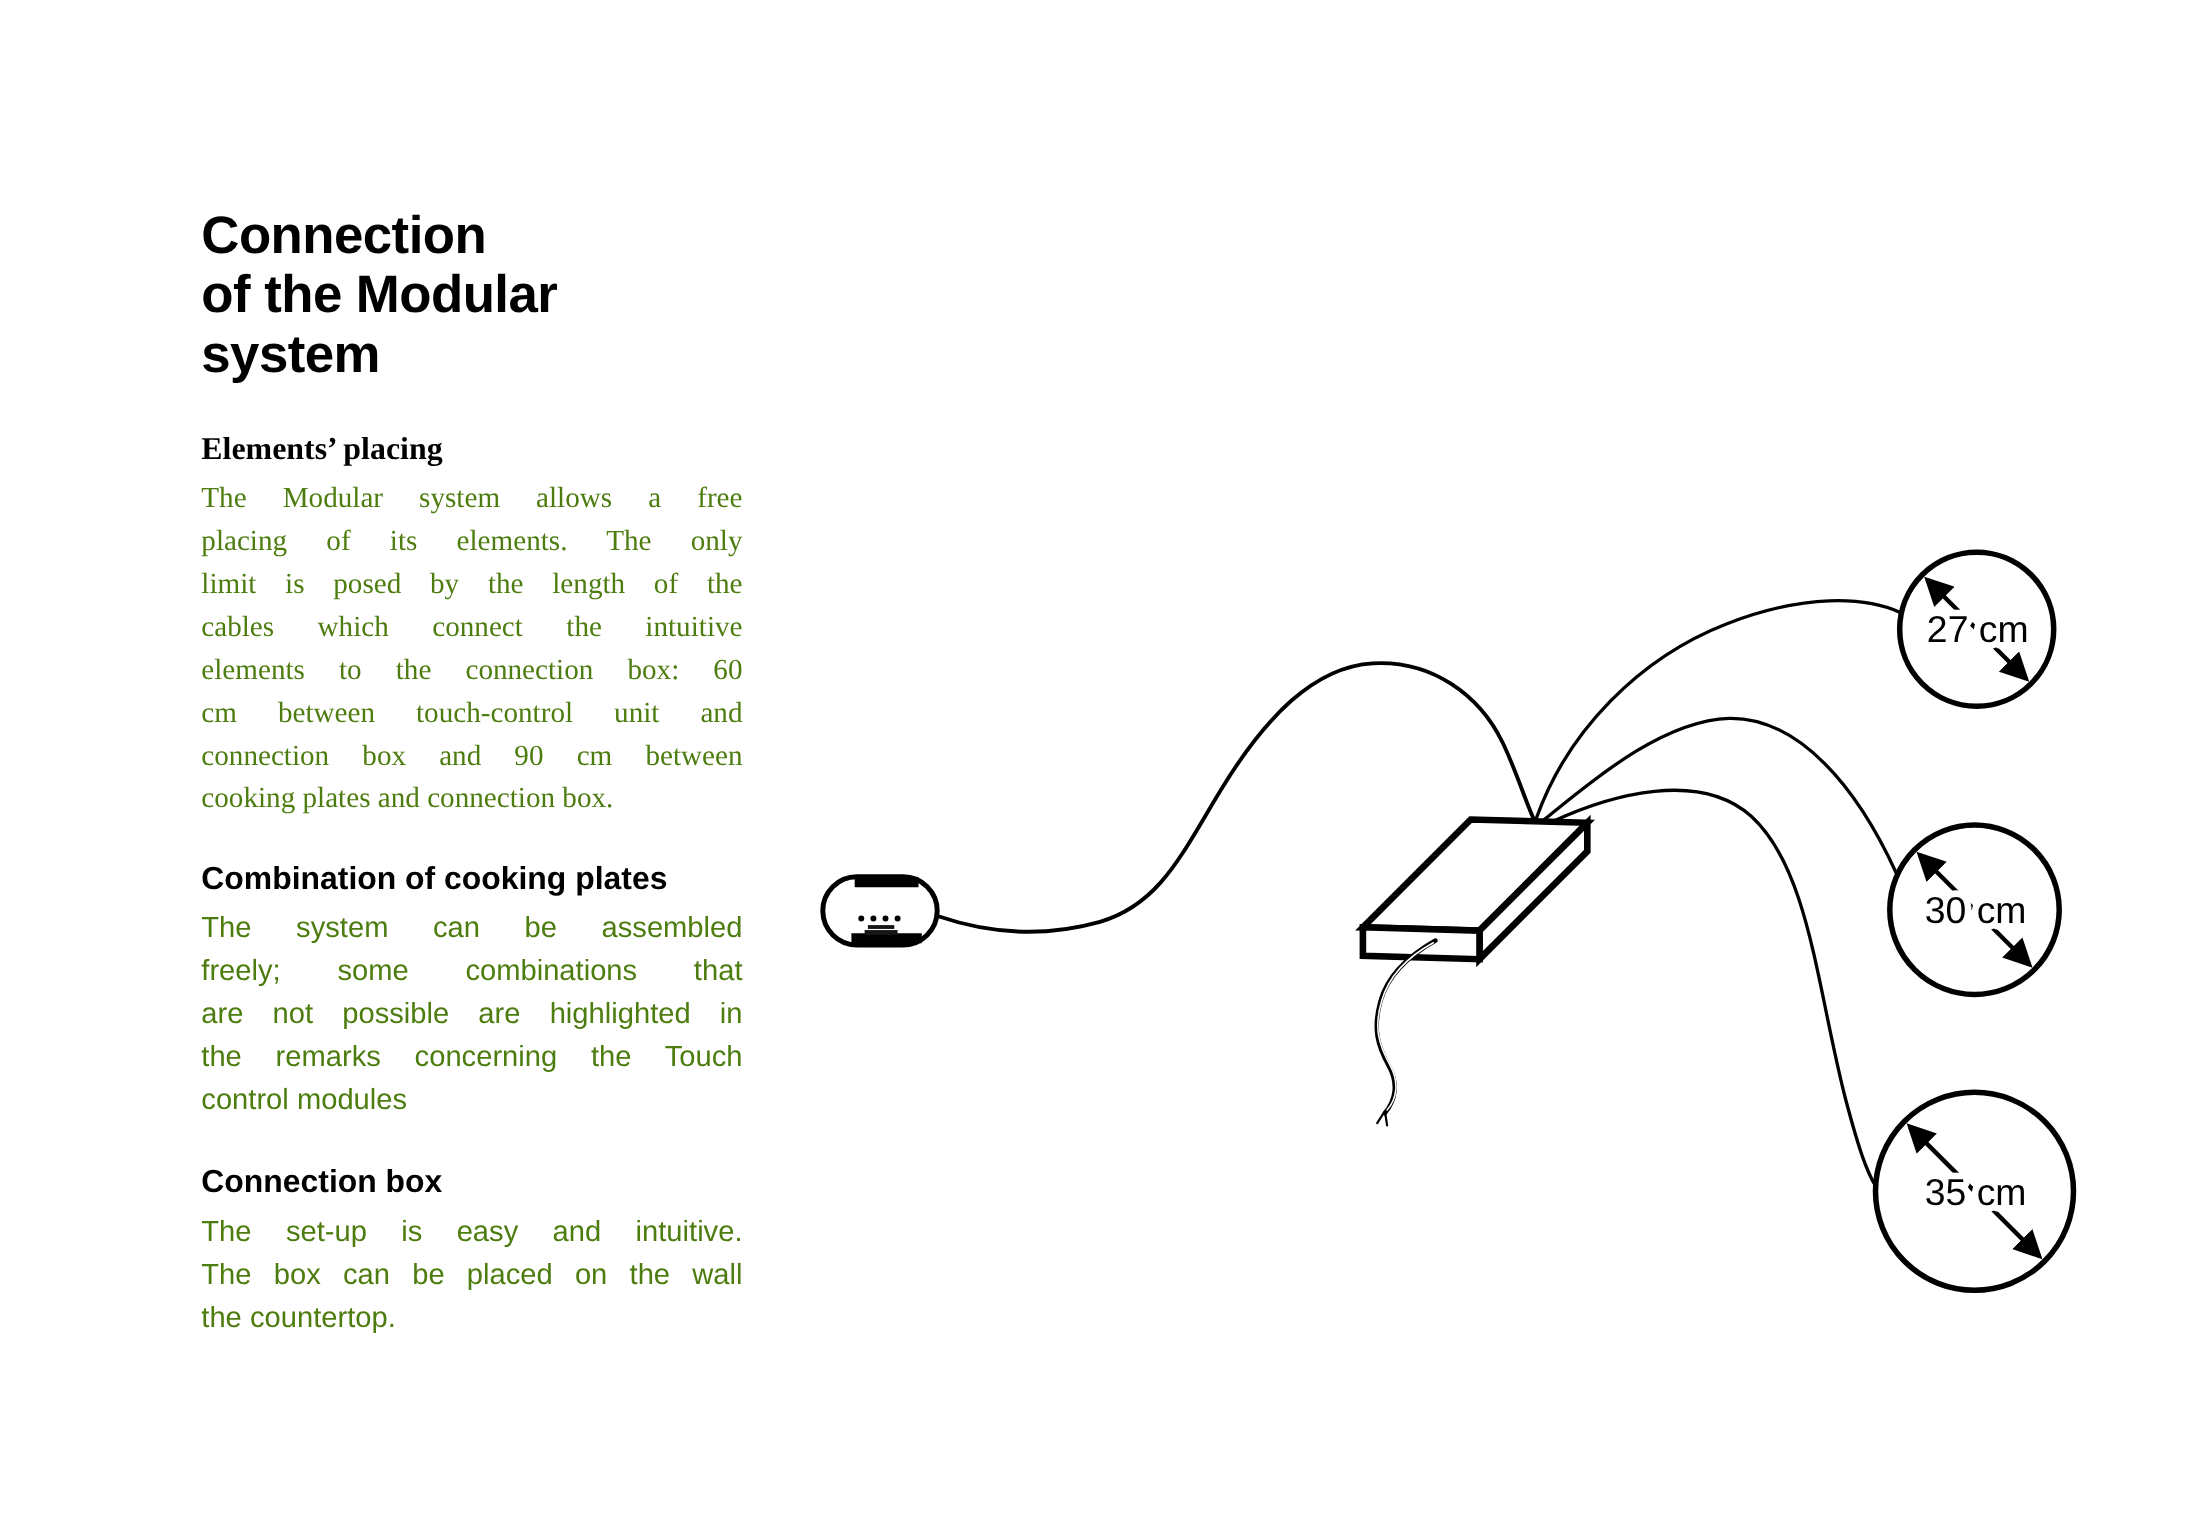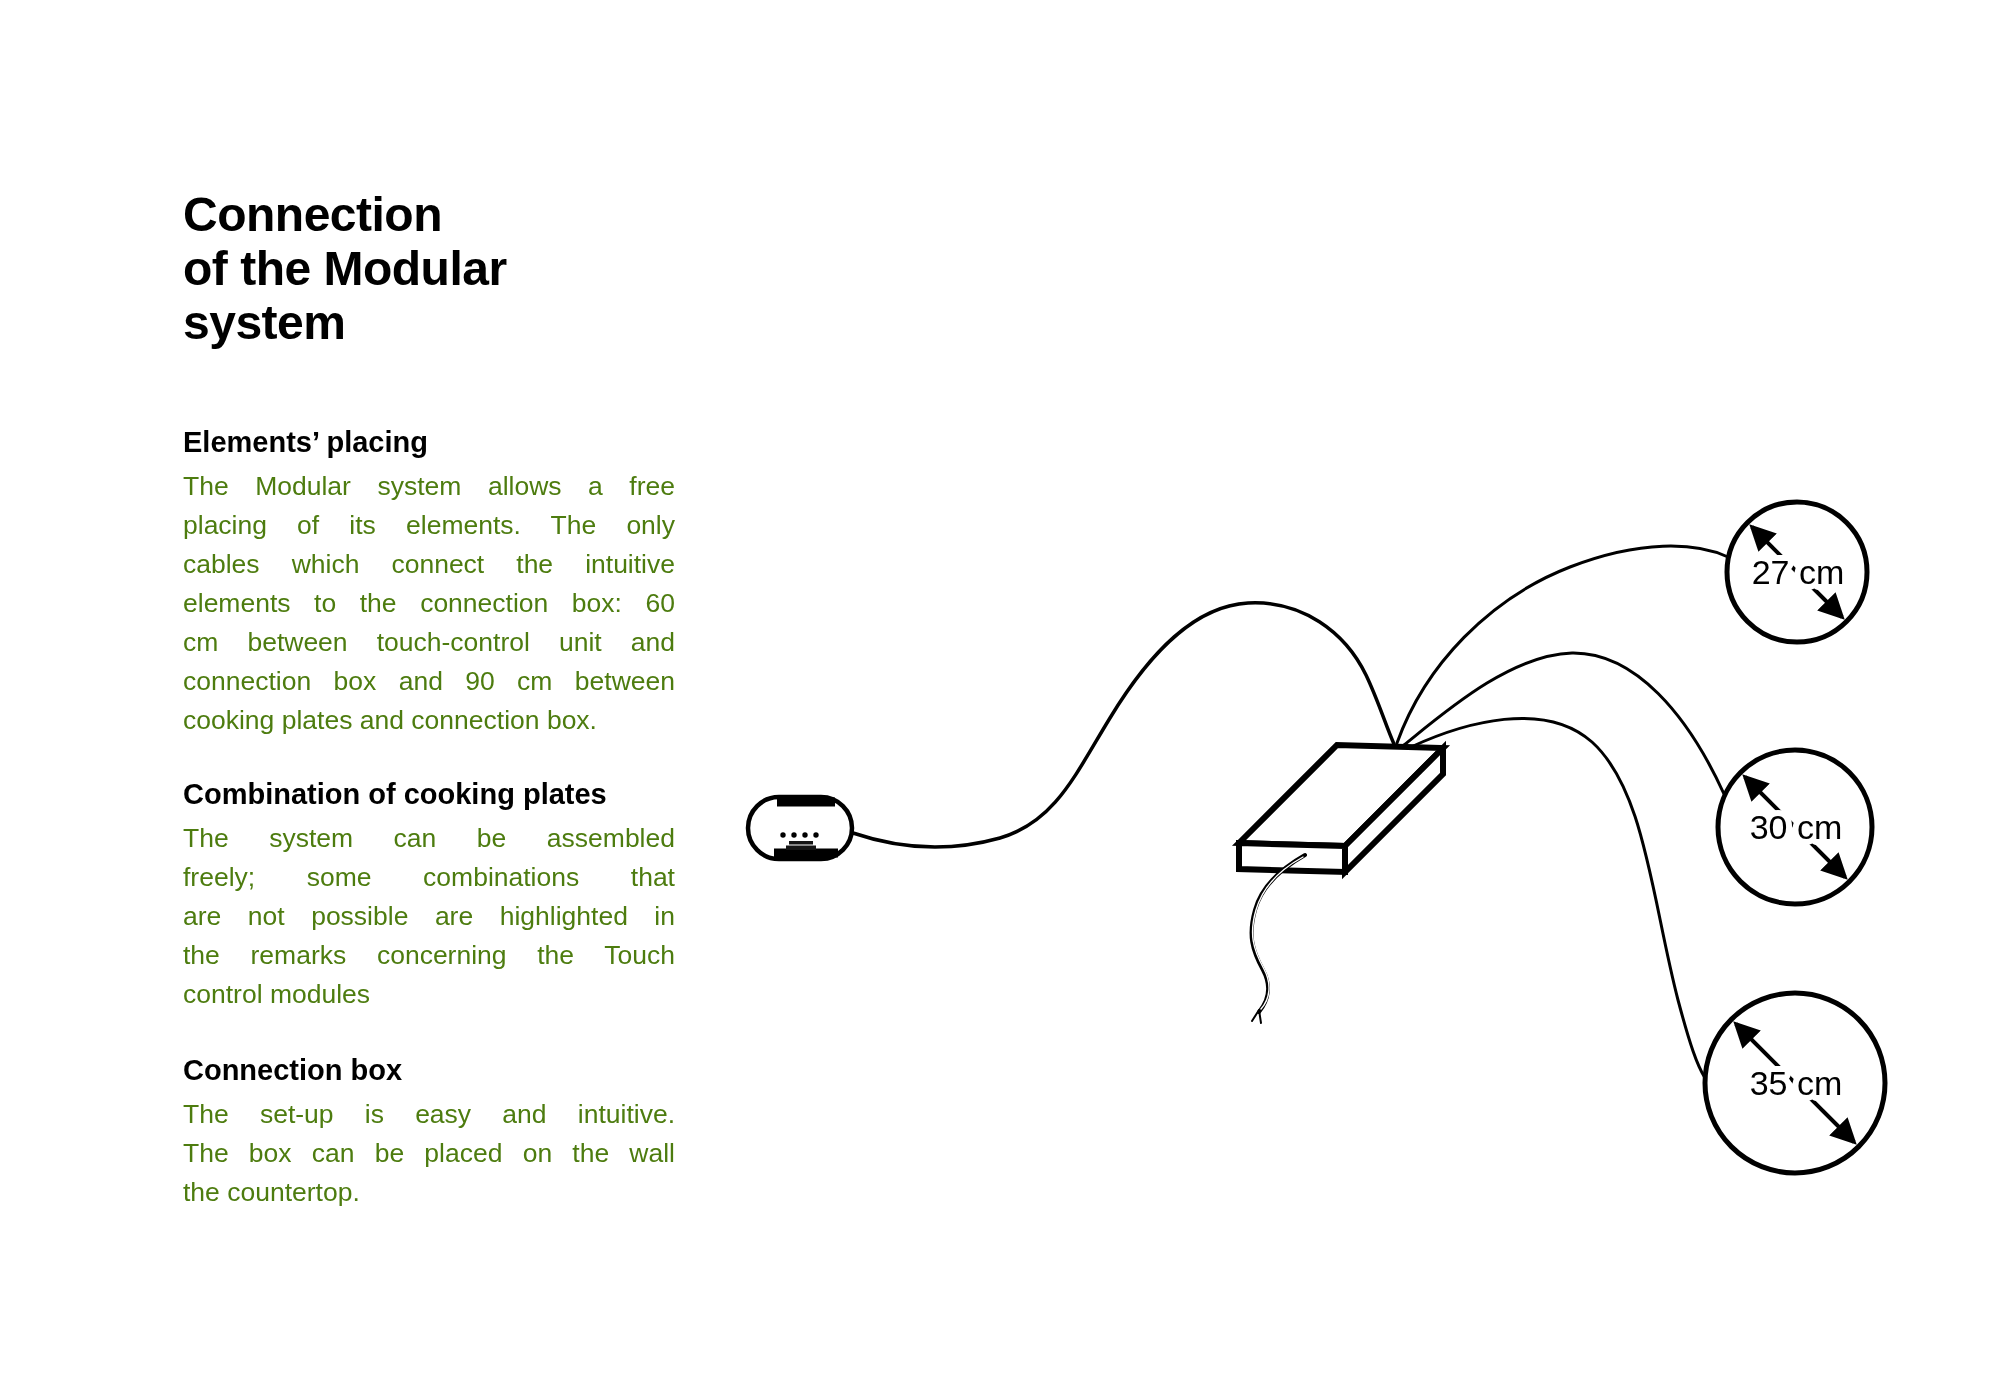--- a/index.html
+++ b/index.html
@@ -4,21 +4,21 @@
 <style>
   html,body{margin:0;padding:0;}
   body{
     width:2000px;height:1400px;position:relative;background:#ffffff;overflow:hidden;
     font-family:"Liberation Sans","DejaVu Sans",sans-serif;color:#0a0a0a;
   }
   .text-col{position:absolute;left:183px;top:188px;width:492px;}
   .title{margin:0;font-size:48px;line-height:54px;font-weight:bold;color:#000;letter-spacing:-.5px;}
   .title .tline{display:block;}
   .sec{margin:0;}
-  .sec-1{margin-top:76px;}
+  .sec-1{margin-top:42px;font-family:Liberation Serif, serif;}
   .sec-2{margin-top:38px;}
   .sec-3{margin-top:40px;}
   .sec h2{margin:0 0 9px 0;font-size:29px;line-height:32px;font-weight:bold;color:#000;}
   .body{font-size:26.5px;line-height:39px;color:#4d7c0f;}
   .jline{text-align:justify;text-align-last:justify;}
   .jline.last{text-align-last:left;}
   .diagram{position:absolute;left:0;top:0;width:2000px;height:1400px;}
   svg text{font-family:"Liberation Sans","DejaVu Sans",sans-serif;}
   .plate-label{font-size:34px;fill:#000;paint-order:stroke;stroke:#ffffff;stroke-width:12px;
     stroke-linejoin:round;text-anchor:middle;}
@@ -30,20 +30,21 @@
   <h1 class="title">
     <span class="tline">Connection</span>
     <span class="tline">of the Modular system</span>
   </h1>
 
   <section class="sec sec-1">
     <h2>Elements’ placing</h2>
     <div class="body">
       <div class="jline">The Modular system allows a free</div>
       <div class="jline">placing of its elements. The only</div>
+      <div class="jline">limit is posed by the length of the</div>
       <div class="jline">cables which connect the intuitive</div>
       <div class="jline">elements to the connection box: 60</div>
       <div class="jline">cm between touch-control unit and</div>
       <div class="jline">connection box and 90 cm between</div>
       <div class="jline last">cooking plates and connection box.</div>
     </div>
   </section>
 
   <section class="sec sec-2">
     <h2>Combination of cooking plates</h2>

